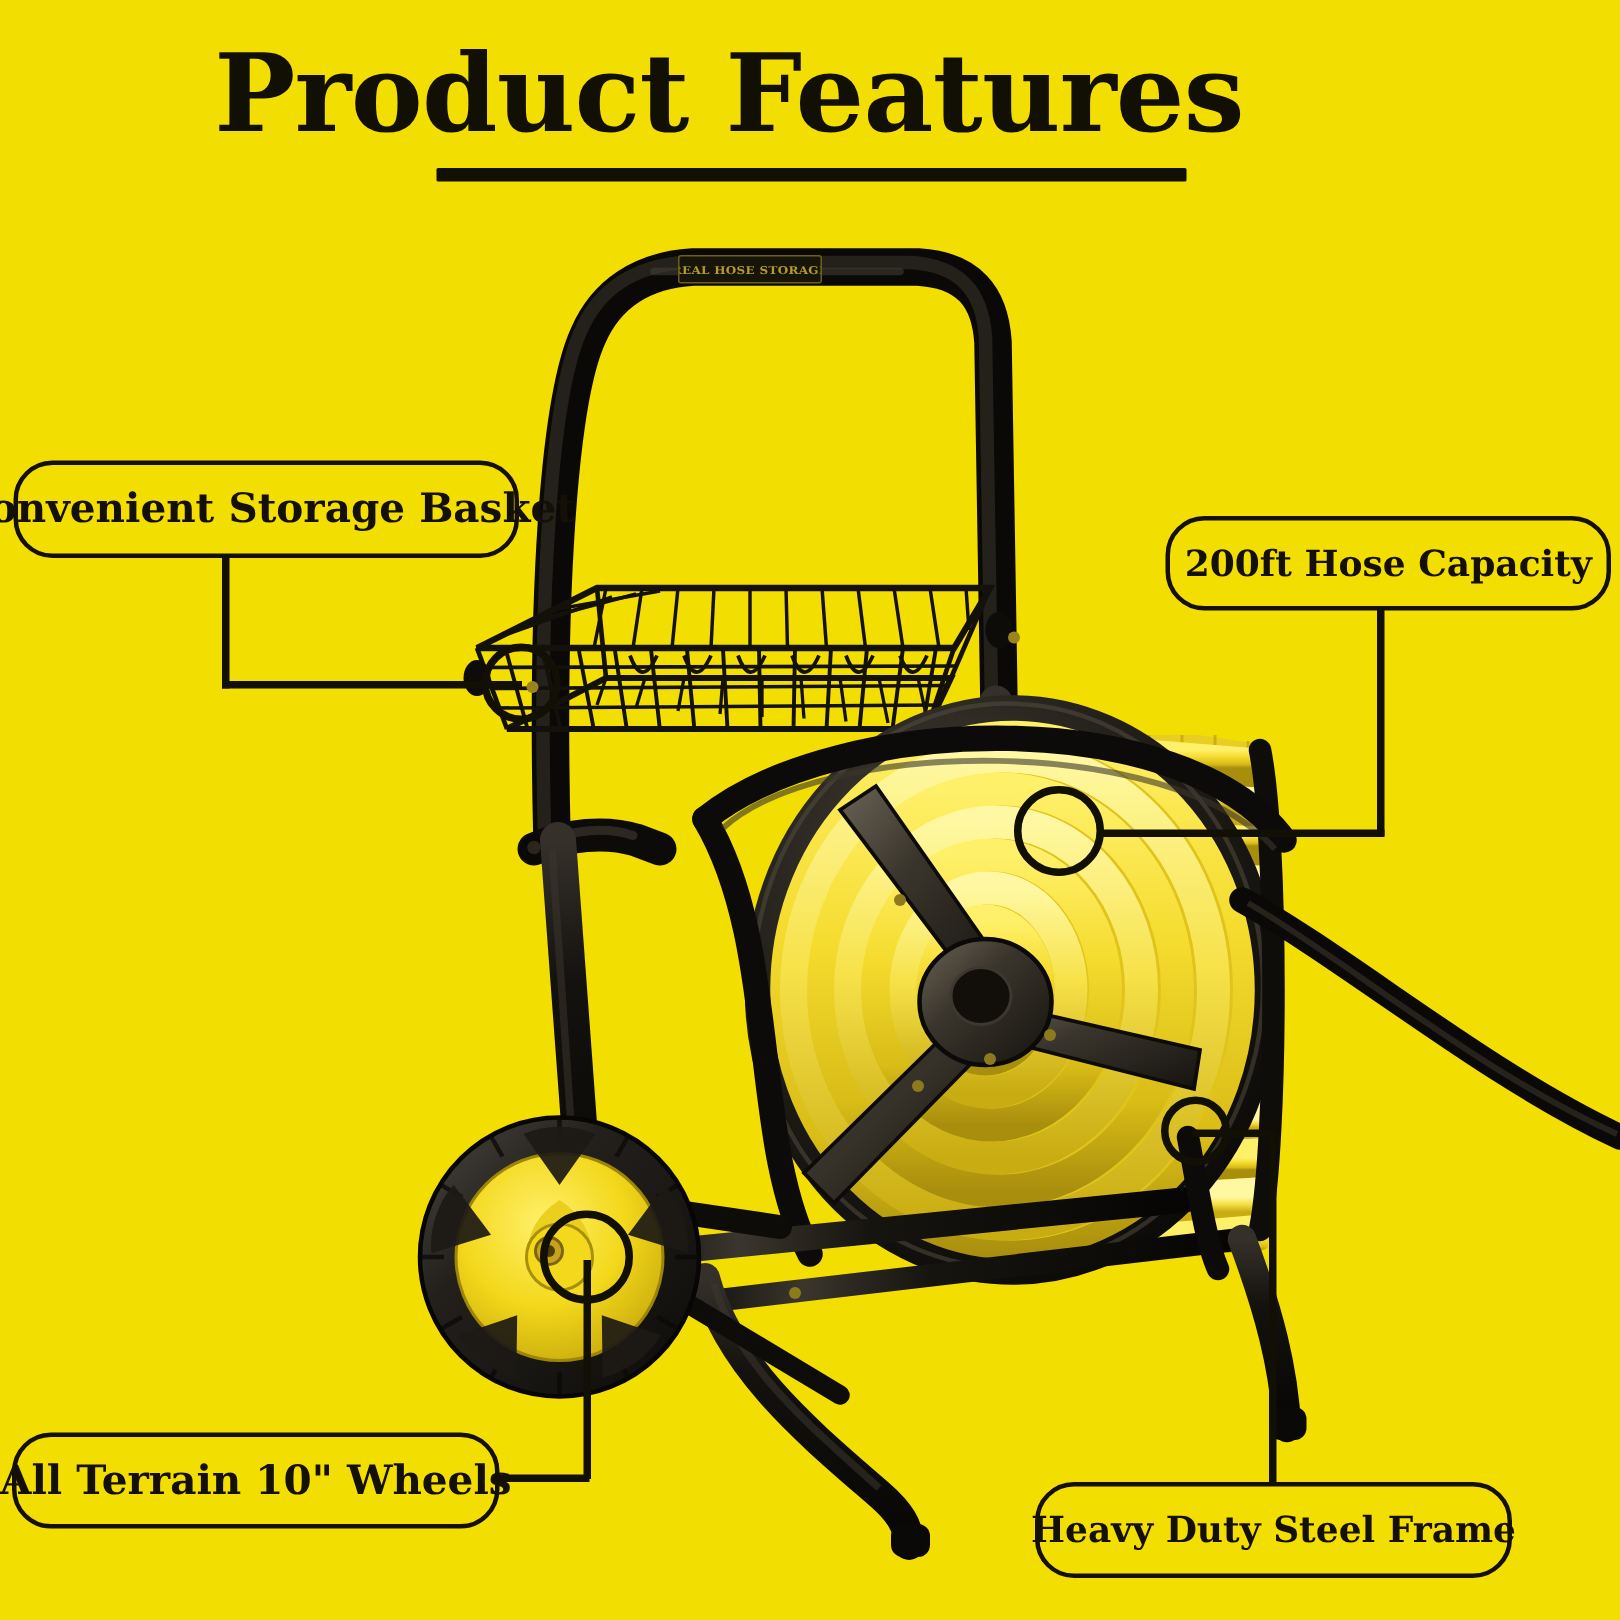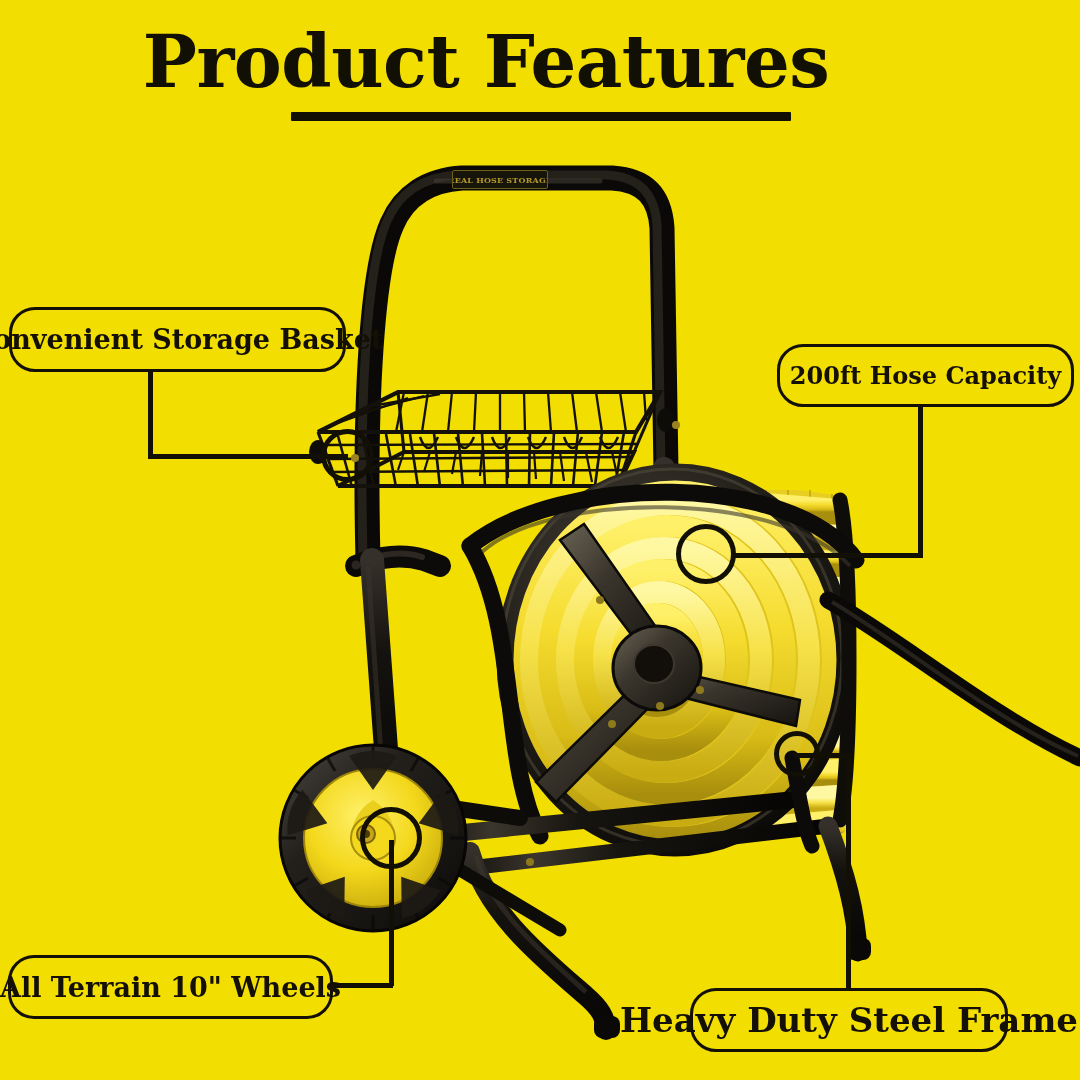--- a/index.html
+++ b/index.html
@@ -43,21 +43,21 @@
     color:#141006;
     line-height:1;
     z-index:40;
     white-space:nowrap;
   }
   .callout span{display:block;}
 
   #callout-basket{left:9px;top:307px;width:337px;height:65px;font-size:27px;}
   #callout-capacity{left:777px;top:344px;width:297px;height:63px;font-size:24px;}
   #callout-wheels{left:8px;top:955px;width:325px;height:64px;font-size:27px;}
-  #callout-frame{left:690px;top:988px;width:318px;height:64px;font-size:34px;}
+  #callout-frame{left:690px;top:988px;width:318px;height:64px;font-size:24px;}
 
   
   .lead{position:absolute;background:#120F04;z-index:35;}
   .lead.v{width:5px;}
   .lead.h{height:5px;}
 
   
   #lead-basket-v{left:148px;top:370px;height:89px;}
   #lead-basket-h{left:148px;top:454px;width:200px;}
   

